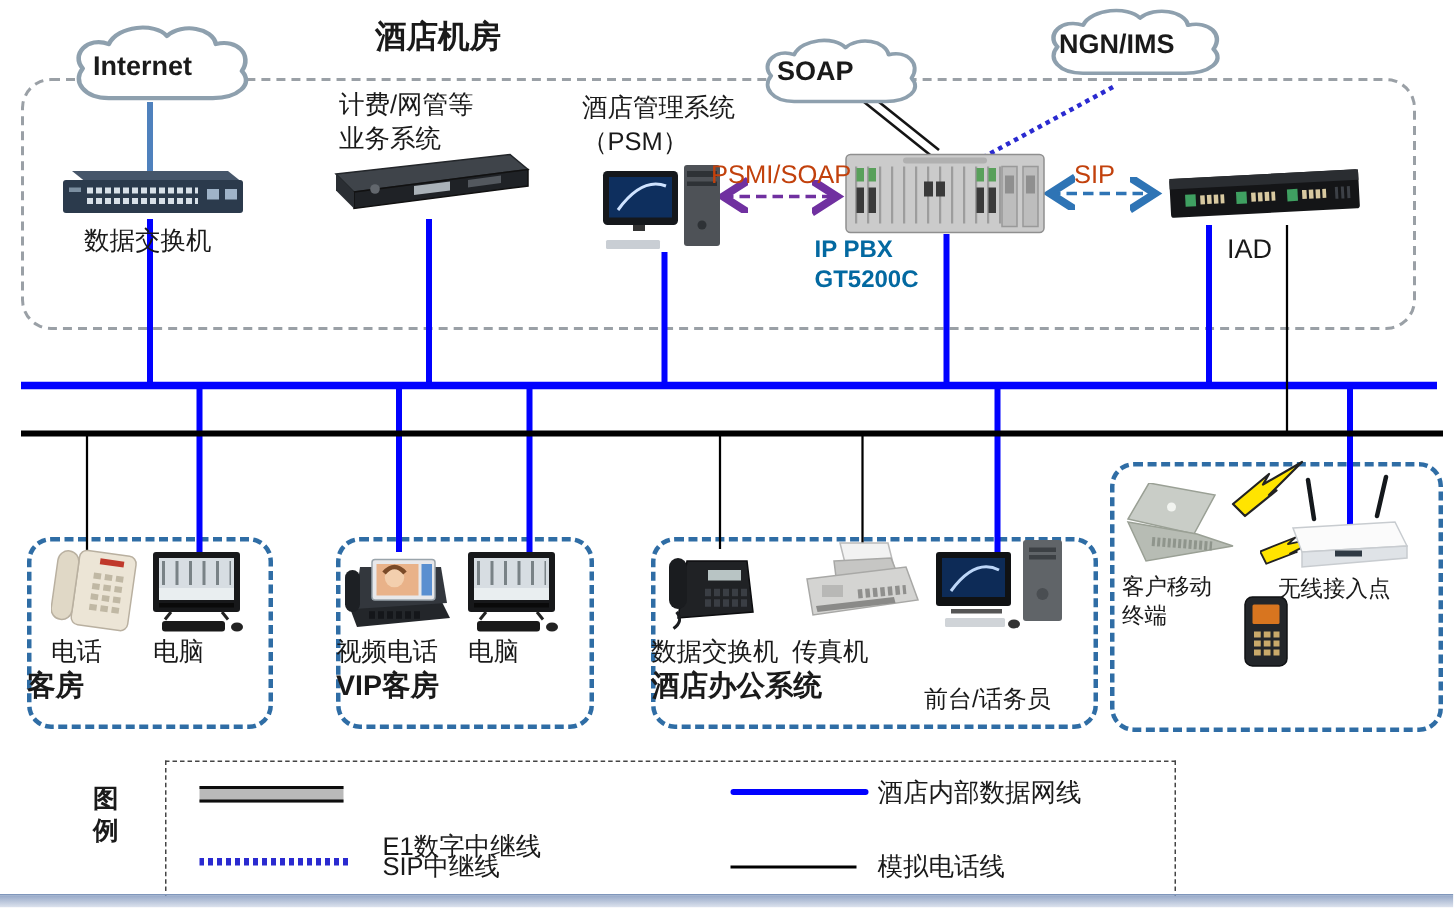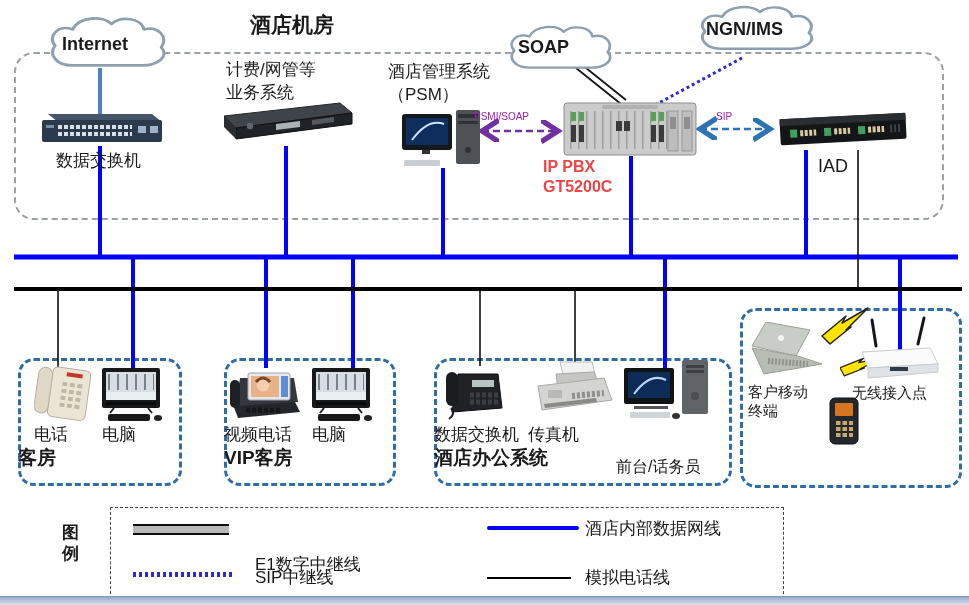--- a/index.html
+++ b/index.html
@@ -2,22 +2,22 @@
 <html><head>
 <meta charset="utf-8">
 <style>
   html,body{margin:0;padding:0;background:#fff;}
   #stage{position:relative;width:969px;height:605px;background:#fff;overflow:hidden;
          font-family:"Liberation Sans","DejaVu Sans",sans-serif;color:#1a1a1a;}
   .lbl{position:absolute;font-size:17px;line-height:21px;white-space:nowrap;z-index:6;}
   .pre{white-space:pre-line;}
   .ctr{text-align:left;}
   .bold{font-weight:bold;}
-  .gray{color:#a21caf;font-size:10px;}
-  .red{color:#ef4444;font-weight:bold;font-size:16px;line-height:20px;}
+  .gray{color:#c2410c;font-size:17px;}
+  .red{color:#0369a1;font-weight:bold;font-size:16px;line-height:20px;}
   .title-big{font-size:21px;font-weight:bold;}
   .grp-title{font-size:19px;font-weight:bold;}
   .small{font-size:15px;line-height:19px;}
   .cloud-lbl{font-weight:bold;font-size:18px;z-index:6;}
   .machine-room-box{position:absolute;left:14px;top:52px;width:926px;height:164px;
     border:2px dashed #9aa0a6;border-radius:20px;z-index:1;}
   .grp-box{position:absolute;border:3px dashed #2f6da5;border-radius:16px;z-index:1;}
   #wires{position:absolute;left:0;top:0;z-index:2;}
   .dev{position:absolute;z-index:3;}
   .legend-box{position:absolute;left:110px;top:507px;width:672px;height:90px;

